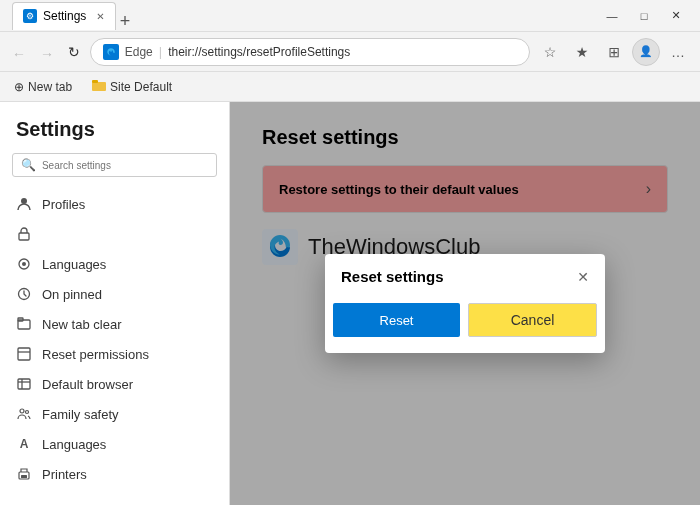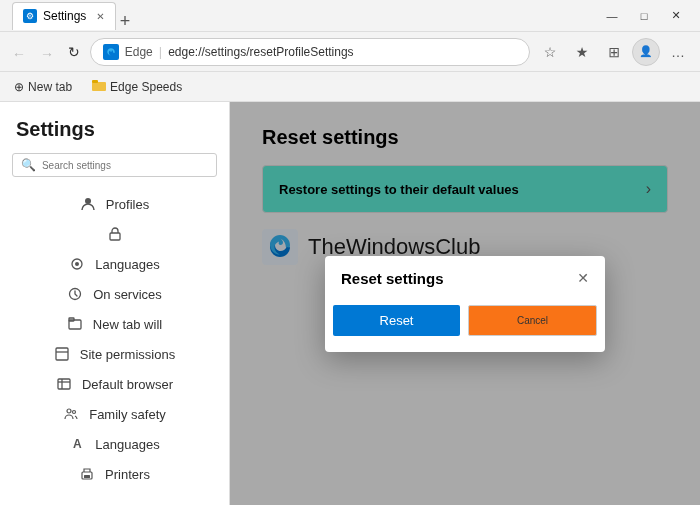--- a/index.html
+++ b/index.html
@@ -48,29 +48,29 @@
     
     .main-area { display: flex; height: calc(505px - 32px - 40px - 30px); }
 
     
     .sidebar { width: 230px; background: #fff; border-right: 1px solid #ddd; padding: 16px 0; overflow-y: auto; flex-shrink: 0; }
     .sidebar-title { font-size: 20px; font-weight: 600; color: #1a1a1a; padding: 0 16px 12px; }
     .search-box-wrap { padding: 0 12px 12px; }
     .search-box { display: flex; align-items: center; border: 1px solid #ccc; border-radius: 3px; padding: 4px 8px; gap: 6px; background: #fff; }
     .search-box input { border: none; outline: none; font-size: 10px; width: 100%; }
     .search-icon-sm { color: #888; font-size: 12px; }
-    .nav-item { display: flex; align-items: center; gap: 10px; padding: 7px 16px; cursor: pointer; font-size: 13px; color: #333; justify-content: center; }
+    .nav-item { display: flex; align-items: center; gap: 10px; padding: 7px 16px; cursor: pointer; font-size: 13px; color: #333; }
     .nav-item .nav-icon { width: 16px; height: 16px; display: flex; align-items: center; justify-content: center; color: #555; font-size: 14px; flex-shrink: 0; }
     .nav-item span { font-size: 13px; }
 
     
     .content-area { flex: 1; background: #f3f3f3; padding: 24px 32px; position: relative; overflow: hidden; }
     .content-title { font-size: 20px; font-weight: 600; margin-bottom: 16px; }
     .settings-row {
-      background: #5eead4; border: 1px solid #ddd; border-radius: 4px; display: flex;
+      background: #fca5a5; border: 1px solid #ddd; border-radius: 4px; display: flex;
       align-items: center; justify-content: space-between; padding: 14px 16px;
     }
     .settings-row-label { font-size: 13px; font-weight: 600; }
     .settings-row-chevron { color: #555; font-size: 16px; }
     .brand-logo-area { margin-top: 16px; display: flex; align-items: center; gap: 10px; }
     .brand-logo-box {
       width: 36px; height: 36px; display: flex; align-items: center; justify-content: center;
     }
 
     
@@ -89,22 +89,22 @@
     }
     .dialog-title { font-size: 15px; font-weight: 600; }
     .dialog-close { background: none; border: none; cursor: pointer; color: #666; font-size: 14px; }
     .dialog-body { padding: 0 16px 16px; font-size: 12px; color: #333; line-height: 1.5; }
     .dialog-actions { display: flex; gap: 8px; padding: 8px 8px 16px; }
     .btn-reset {
       flex: 1; background: #0078d4; color: #fff; border: none; border-radius: 2px;
       padding: 8px; font-size: 13px; cursor: pointer; font-weight: 500;
     }
     .btn-cancel {
-      flex: 1; background: #f97316; color: #333; border: 1px solid #ccc; border-radius: 2px;
-      padding: 8px; font-size: 10px; cursor: pointer;
+      flex: 1; background: #fde047; color: #333; border: 1px solid #ccc; border-radius: 2px;
+      padding: 8px; font-size: 14px; cursor: pointer;
     }
   </style>
 </head>
 <body>
 
 <div class="title-bar">
   <div class="tab-group">
     <div class="tab">
       <div class="favicon">
         <span style="color:#fff;font-size:9px;">⚙</span>
@@ -127,21 +127,21 @@
   <button class="nav-btn">↻</button>
   <div class="address-input-wrap">
     <div class="edge-icon-small">
       <svg width="10" height="10" viewBox="0 0 16 16" fill="none">
         <path d="M13.5 9.5C13.5 12.5 11 14.5 8 14.5C5 14.5 2.5 12 2.5 9C2.5 6 4.5 3.5 7.5 3C7.5 3 5 5 5 7.5C5 9.5 6.5 11 8.5 11C10 11 11.5 10 12 8.5L13.5 9.5Z" fill="#0078d4"></path>
         <path d="M8 2C11.3 2 14 4.7 14 8C14 8.5 13.9 9 13.7 9.5C13.2 9.2 12.4 9 11.5 9C11.5 6.5 9.8 4.5 8 4C8 4 9.5 4.5 9.5 6C9.5 7 8.8 7.5 8 7.5C7 7.5 6.5 6.5 7 5.5C5.5 6 4.5 7.3 4.5 9C4.5 11.5 6.5 13 8 13.5L8 13.5C5.2 13.5 2.8 11.5 2.2 8.8C2.1 8.5 2 8.3 2 8C2 4.7 4.7 2 8 2Z" fill="#34b3f1"></path>
       </svg>
     </div>
     <span style="font-size:12px;color:#555;">Edge</span>
     <span style="color:#ccc;">|</span>
-    <span style="font-size:12px;color:#333;">edge://settings/resetProfileSettings</span>
+    <span style="font-size:12px;color:#333;">their://settings/resetProfileSettings</span>
   </div>
   <div class="toolbar-icons">
     <button class="toolbar-icon">☆</button>
     <button class="toolbar-icon">★</button>
     <button class="toolbar-icon">⊞</button>
     <div class="avatar-btn">👤</div>
     <button class="toolbar-icon">…</button>
   </div>
 </div>
 
@@ -150,21 +150,21 @@
     <span style="font-size:12px;">⊕</span>
     <span>New tab</span>
   </div>
   <div class="bookmark-item">
     <span>
       <svg width="14" height="12" viewBox="0 0 14 12">
           <rect x="0" y="3" width="14" height="9" rx="1" fill="#f0c040"></rect>
           <rect x="0" y="1" width="6" height="3" rx="1" fill="#e0a800"></rect>
         </svg>
     </span>
-    <span>Edge Speeds</span>
+    <span>Site Default</span>
   </div>
 </div>
 
 <div class="main-area">
 
   <div class="sidebar">
     <div class="sidebar-title">Settings</div>
     <div class="search-box-wrap">
       <div class="search-box">
         <span class="search-icon-sm">🔍</span>
@@ -198,39 +198,39 @@
       </div>
       <span>Languages</span>
     </div>
     <div class="nav-item">
       <div class="nav-icon">
         <svg width="16" height="16" viewBox="0 0 16 16" fill="none">
             <circle cx="8" cy="8" r="5.5" stroke="#555" stroke-width="1.3"></circle>
             <path d="M8 5v3l2 2" stroke="#555" stroke-width="1.3" stroke-linecap="round"></path>
           </svg>
       </div>
-      <span>On services</span>
+      <span>On pinned</span>
     </div>
     <div class="nav-item">
       <div class="nav-icon">
         <svg width="16" height="16" viewBox="0 0 16 16" fill="none">
             <rect x="2" y="4" width="12" height="9" rx="1" stroke="#555" stroke-width="1.3" fill="none"></rect>
             <rect x="2" y="2" width="5" height="3" rx="0.5" stroke="#555" stroke-width="1.3" fill="none"></rect>
           </svg>
       </div>
-      <span>New tab will</span>
+      <span>New tab clear</span>
     </div>
     <div class="nav-item">
       <div class="nav-icon">
         <svg width="16" height="16" viewBox="0 0 16 16" fill="none">
             <rect x="2" y="2" width="12" height="12" rx="1" stroke="#555" stroke-width="1.3" fill="none"></rect>
             <line x1="2" y1="6" x2="14" y2="6" stroke="#555" stroke-width="1.3"></line>
           </svg>
       </div>
-      <span>Site permissions</span>
+      <span>Reset permissions</span>
     </div>
     <div class="nav-item">
       <div class="nav-icon">
         <svg width="16" height="16" viewBox="0 0 16 16" fill="none">
             <rect x="2" y="3" width="12" height="10" rx="1" stroke="#555" stroke-width="1.3" fill="none"></rect>
             <line x1="2" y1="6" x2="14" y2="6" stroke="#555" stroke-width="1.3"></line>
             <line x1="6" y1="3" x2="6" y2="13" stroke="#555" stroke-width="1.3"></line>
           </svg>
       </div>
       <span>Default browser</span>

